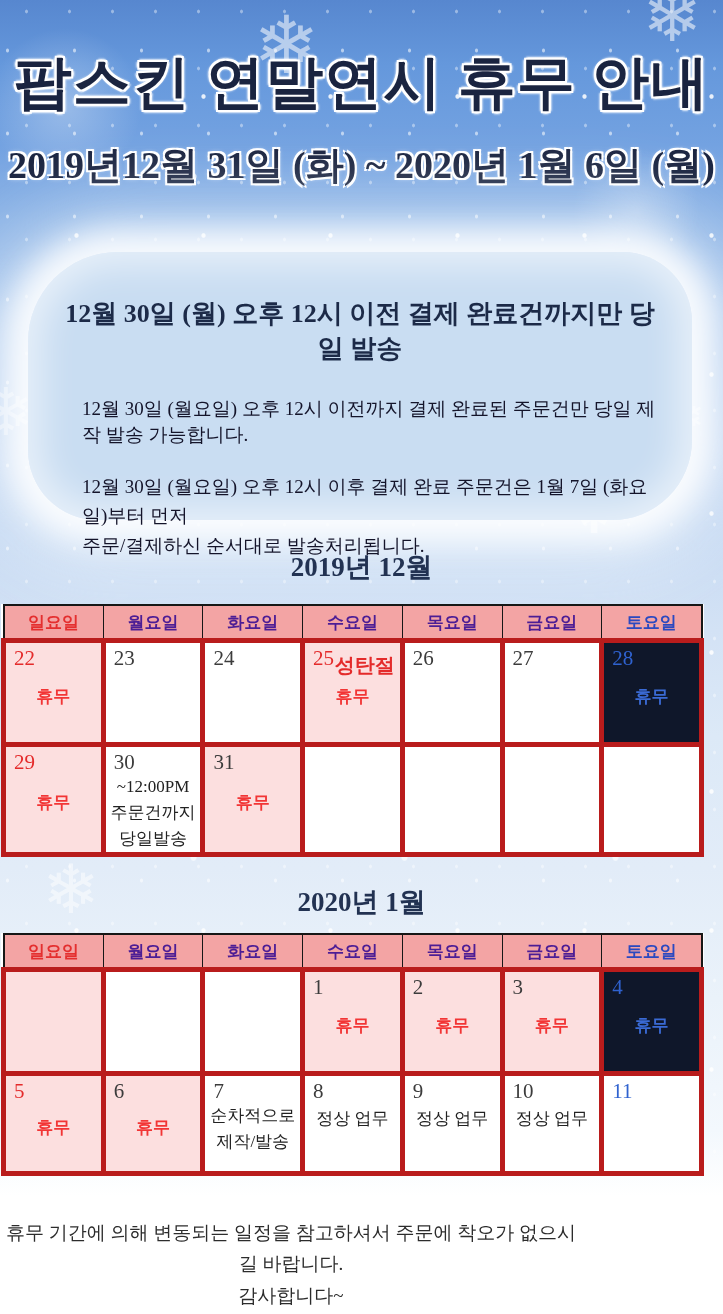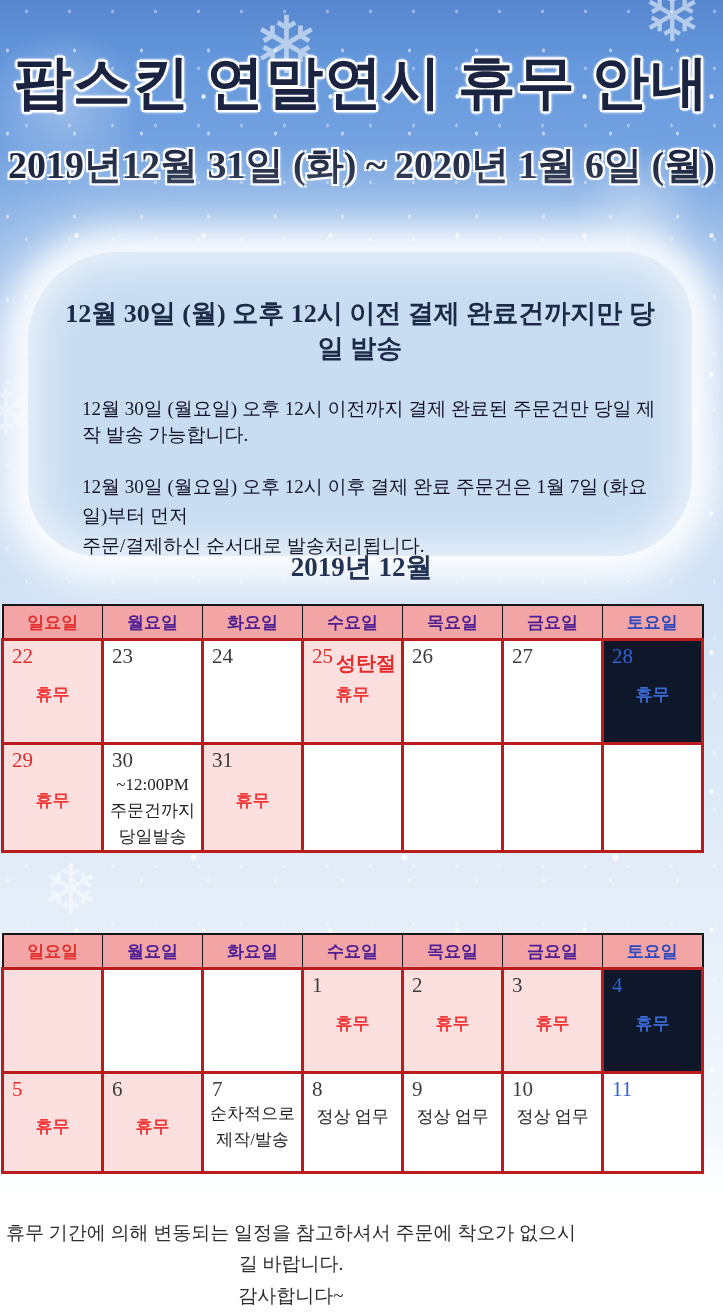--- a/index.html
+++ b/index.html
@@ -49,21 +49,21 @@
                 -3px 0 2px rgba(255,255,255,.85),3px 0 2px rgba(255,255,255,.85);
   }
   .hero .subtitle{
     margin-top:18px;font-size:38px;font-weight:700;letter-spacing:0px;
     color:#1a2440;
     text-shadow:-2px -2px 0 #fff,2px -2px 0 #fff,-2px 2px 0 #fff,2px 2px 0 #fff,
                 0 0 5px rgba(255,255,255,.9);
   }
   
   .cloud{
-    position:absolute;top:252px;left:28px;width:664px;height:304px;
+    position:absolute;top:252px;left:28px;width:664px;height:268px;
     box-sizing:border-box;
     background:#c9ddf2;
     border-radius:90px 70px 80px 70px;
     box-shadow:0 0 30px 22px rgba(255,255,255,.85),
                0 0 75px 45px rgba(240,247,253,.55),
                inset 0 0 34px 14px rgba(255,255,255,.55);
     padding:44px 28px 0 28px;
   }
   .cloud h2{
     margin:0;text-align:center;font-size:26px;font-weight:700;color:#1c2a48;
@@ -87,21 +87,21 @@
   table.cal th{
     background:#f3a4a4;border:1px solid #161616;
     height:30px;font-size:17px;font-weight:700;text-align:center;
   }
   th.wd-sun{color:#e42f2f;}
   th.wd-mid{color:#4c1d95;margin-left:40px;}
   th.wd-sat{color:#2b49c0;}
   table.cal tbody tr.r1{height:104px;}
   table.cal tbody tr.r2{height:100px;}
   table.cal td{
-    border:3px solid #b91c1c;position:relative;vertical-align:top;
+    border:5px solid #b91c1c;position:relative;vertical-align:top;
     font-size:17px;padding:0;
   }
   td.bg-pink{background:#fcdfdf;}
   td.bg-blue{background:#0f172a;}
   td.bg-white{background:#ffffff;}
   .num{position:absolute;top:3px;left:8px;font-size:21px;}
   .num-red{color:#e42b2b;}
   .num-blue{color:#2f62cf;}
   .num-black{color:#3c3c3c;}
   .badge{
@@ -210,20 +210,21 @@
             <div class="note note-red">휴무</div>
           </td>
           <td class="bg-white"></td>
           <td class="bg-white"></td>
           <td class="bg-white"></td>
           <td class="bg-white"></td>
         </tr>
       </tbody>
     </table>
 
+  <h3 class="cal-heading" id="jan-heading">2020년 1월</h3>
   <table class="cal" id="table-jan">
       <thead>
         <tr>
           <th class="wd-sun">일요일</th>
           <th class="wd-mid">월요일</th>
           <th class="wd-mid">화요일</th>
           <th class="wd-mid">수요일</th>
           <th class="wd-mid">목요일</th>
           <th class="wd-mid">금요일</th>
           <th class="wd-sat">토요일</th>

